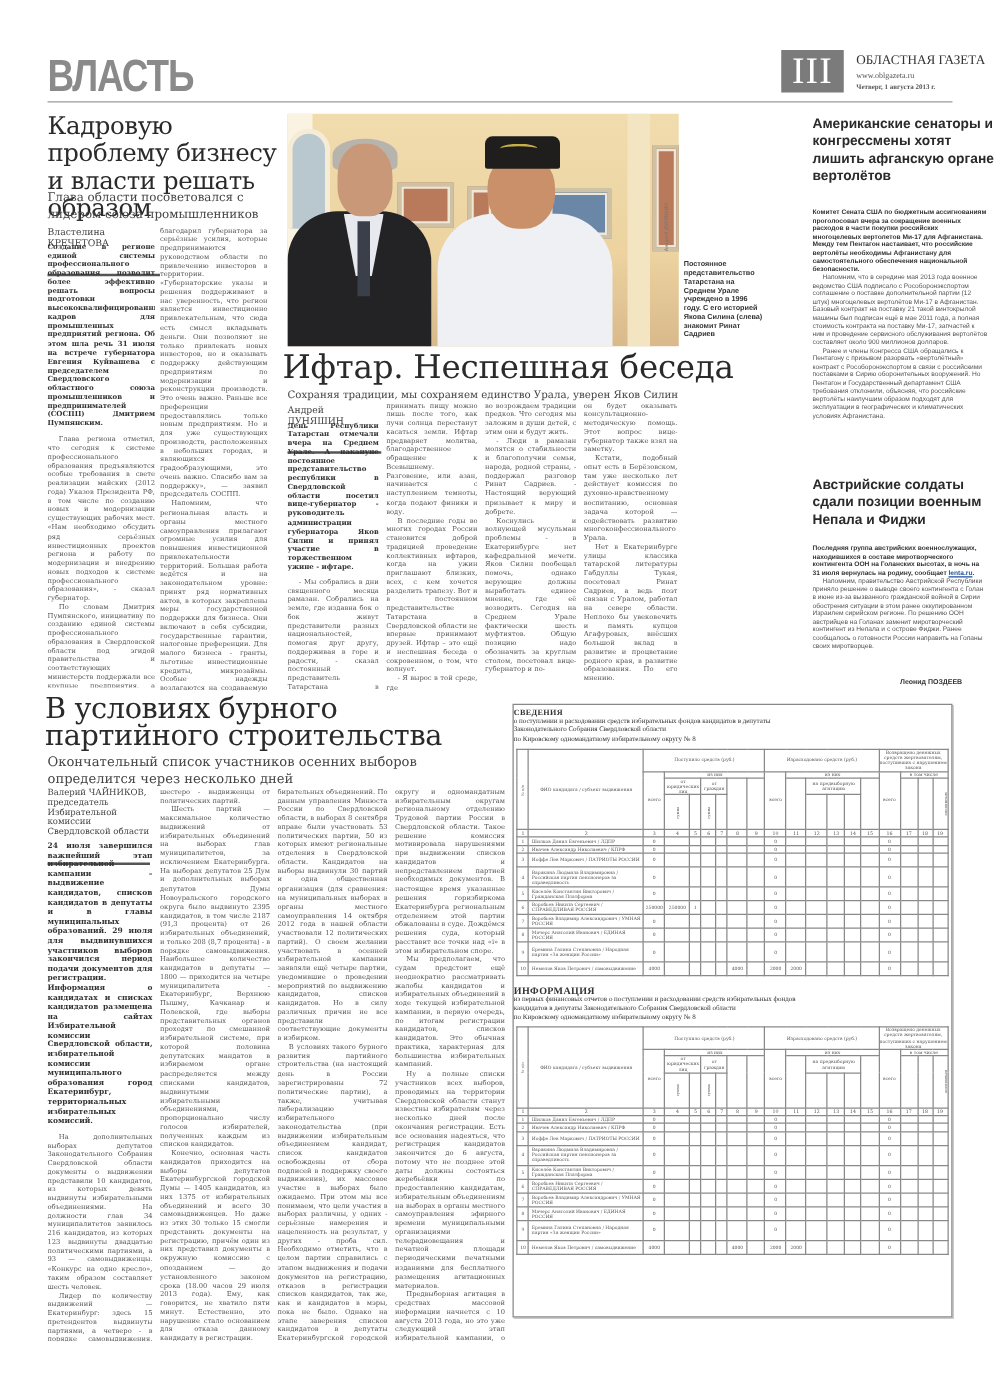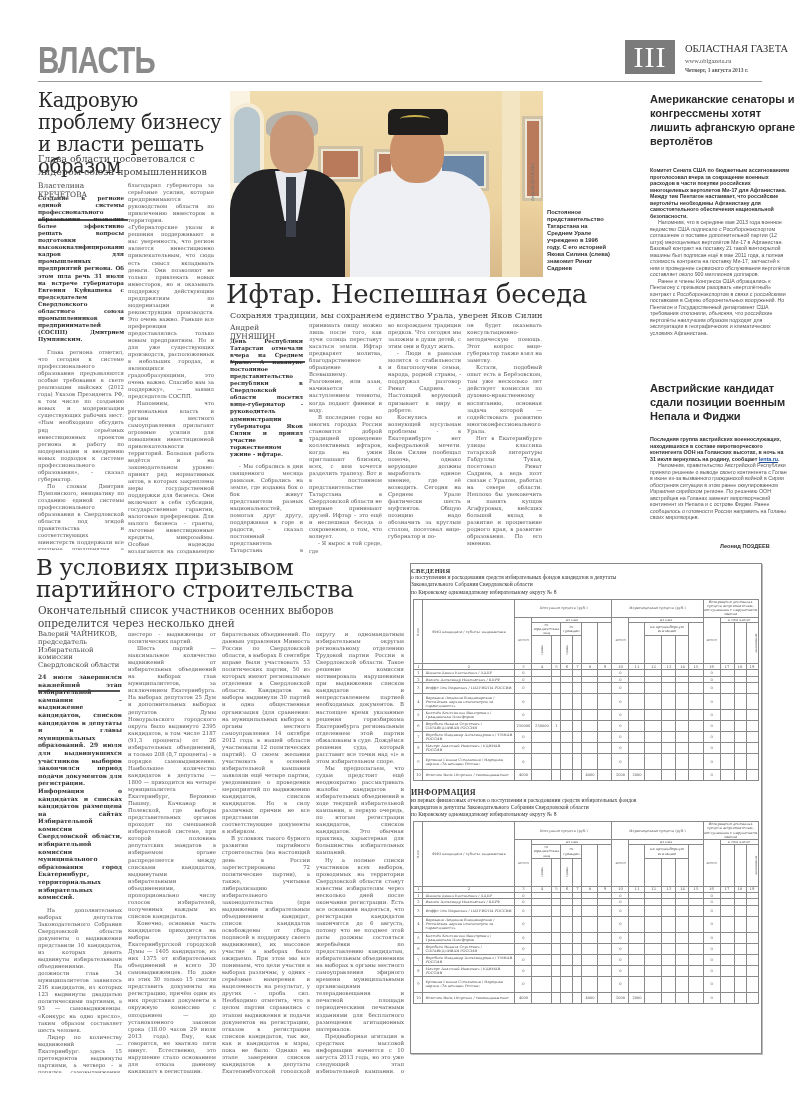--- a/index.html
+++ b/index.html
@@ -167,30 +167,30 @@
 </article>
 
 <aside>
   <h3 class="news-title n1-title">Американские сенаторы и конгрессмены хотят лишить афганскую органе вертолётов</h3>
   <div class="news-body n1-body">
     <p class="lead">Комитет Сената США по бюджетным ассигнованиям проголосовал вчера за сокращение военных расходов в части покупки российских многоцелевых вертолетов Ми-17 для Афганистана. Между тем Пентагон настаивает, что российские вертолёты необходимы Афганистану для самостоятельного обеспечения национальной безопасности.</p>
     <p>Напомним, что в середине мая 2013 года военное ведомство США подписало с Рособоронэкспортом соглашение о поставке дополнительной партии (12 штук) многоцелевых вертолётов Ми-17 в Афганистан. Базовый контракт на поставку 21 такой винтокрылой машины был подписан ещё в мае 2011 года, а полная стоимость контракта на поставку Ми-17, запчастей к ним и проведение сервисного обслуживания вертолётов составляет около 900 миллионов долларов.</p>
     <p>Ранее и члены Конгресса США обращались к Пентагону с призывом разорвать «вертолётный» контракт с Рособоронэкспортом в связи с российскими поставками в Сирию оборонительных вооружений. Но Пентагон и Государственный департамент США требования отклонили, объясняя, что российские вертолёты наилучшим образом подходят для эксплуатации в географических и климатических условиях Афганистана.</p>
   </div>
 
-  <h3 class="news-title n2-title">Австрийские кандидат сдали позиции военным Непала и Фиджи</h3>
+  <h3 class="news-title n2-title">Австрийские солдаты сдали позиции военным Непала и Фиджи</h3>
   <div class="news-body n2-body">
     <p class="lead"><span>Последняя группа австрийских военнослужащих, находившихся в составе миротворческого контингента ООН на Голанских высотах, в ночь на 31 июля вернулась на родину, сообщает </span><span class="news-link">lenta.ru</span><span>.</span></p>
     <p>Напомним, правительство Австрийской Республики приняло решение о выводе своего контингента с Голан в июне из-за вызванного гражданской войной в Сирии обострения ситуации в этом ранее оккупированном Израилем сирийском регионе. По решению ООН австрийцев на Голанах заменит миротворческий контингент из Непала и с острове Фиджи. Ранее сообщалось о готовности России направить на Голаны своих миротворцев.</p>
   </div>
   <div class="news-author">Леонид ПОЗДЕЕВ</div>
 </aside>
 
 <article>
-  <h1 class="headline a3-title">В условиях призывом партийного строительства</h1>
+  <h1 class="headline a3-title">В условиях бурного партийного строительства</h1>
   <h2 class="headline a3-sub">Окончательный список участников осенних выборов определится через несколько дней</h2>
   <div class="byline a3-byline">
     <div>Валерий ЧАЙНИКОВ,</div>
     <div>председатель</div>
     <div>Избирательной комиссии</div>
     <div>Свердловской области</div>
   </div>
   <div class="col a3-c1">
     <p class="lead" style="font-size:6px;line-height:7.6px">24 июля завершился важнейший этап избирательной кампании – выдвижение кандидатов, списков кандидатов в депутаты и в главы муниципальных образований. 29 июля для выдвинувшихся участников выборов закончился период подачи документов для регистрации. Информация о кандидатах и списках кандидатов размещена на сайтах Избирательной комиссии Свердловской области, избирательной комиссии муниципального образования город Екатеринбург, территориальных избирательных комиссий.</p>
     <p style="margin-top:6px">На дополнительных выборах депутатов Законодательного Собрания Свердловской области документы о выдвижении представили 10 кандидатов, из которых девять выдвинуты избирательными объединениями. На должности глав 34 муниципалитетов заявилось 216 кандидатов, из которых 123 выдвинуты двадцатью политическими партиями, а 93 — самовыдвиженцы. «Конкурс на одно кресло», таким образом составляет шесть человек.</p>

